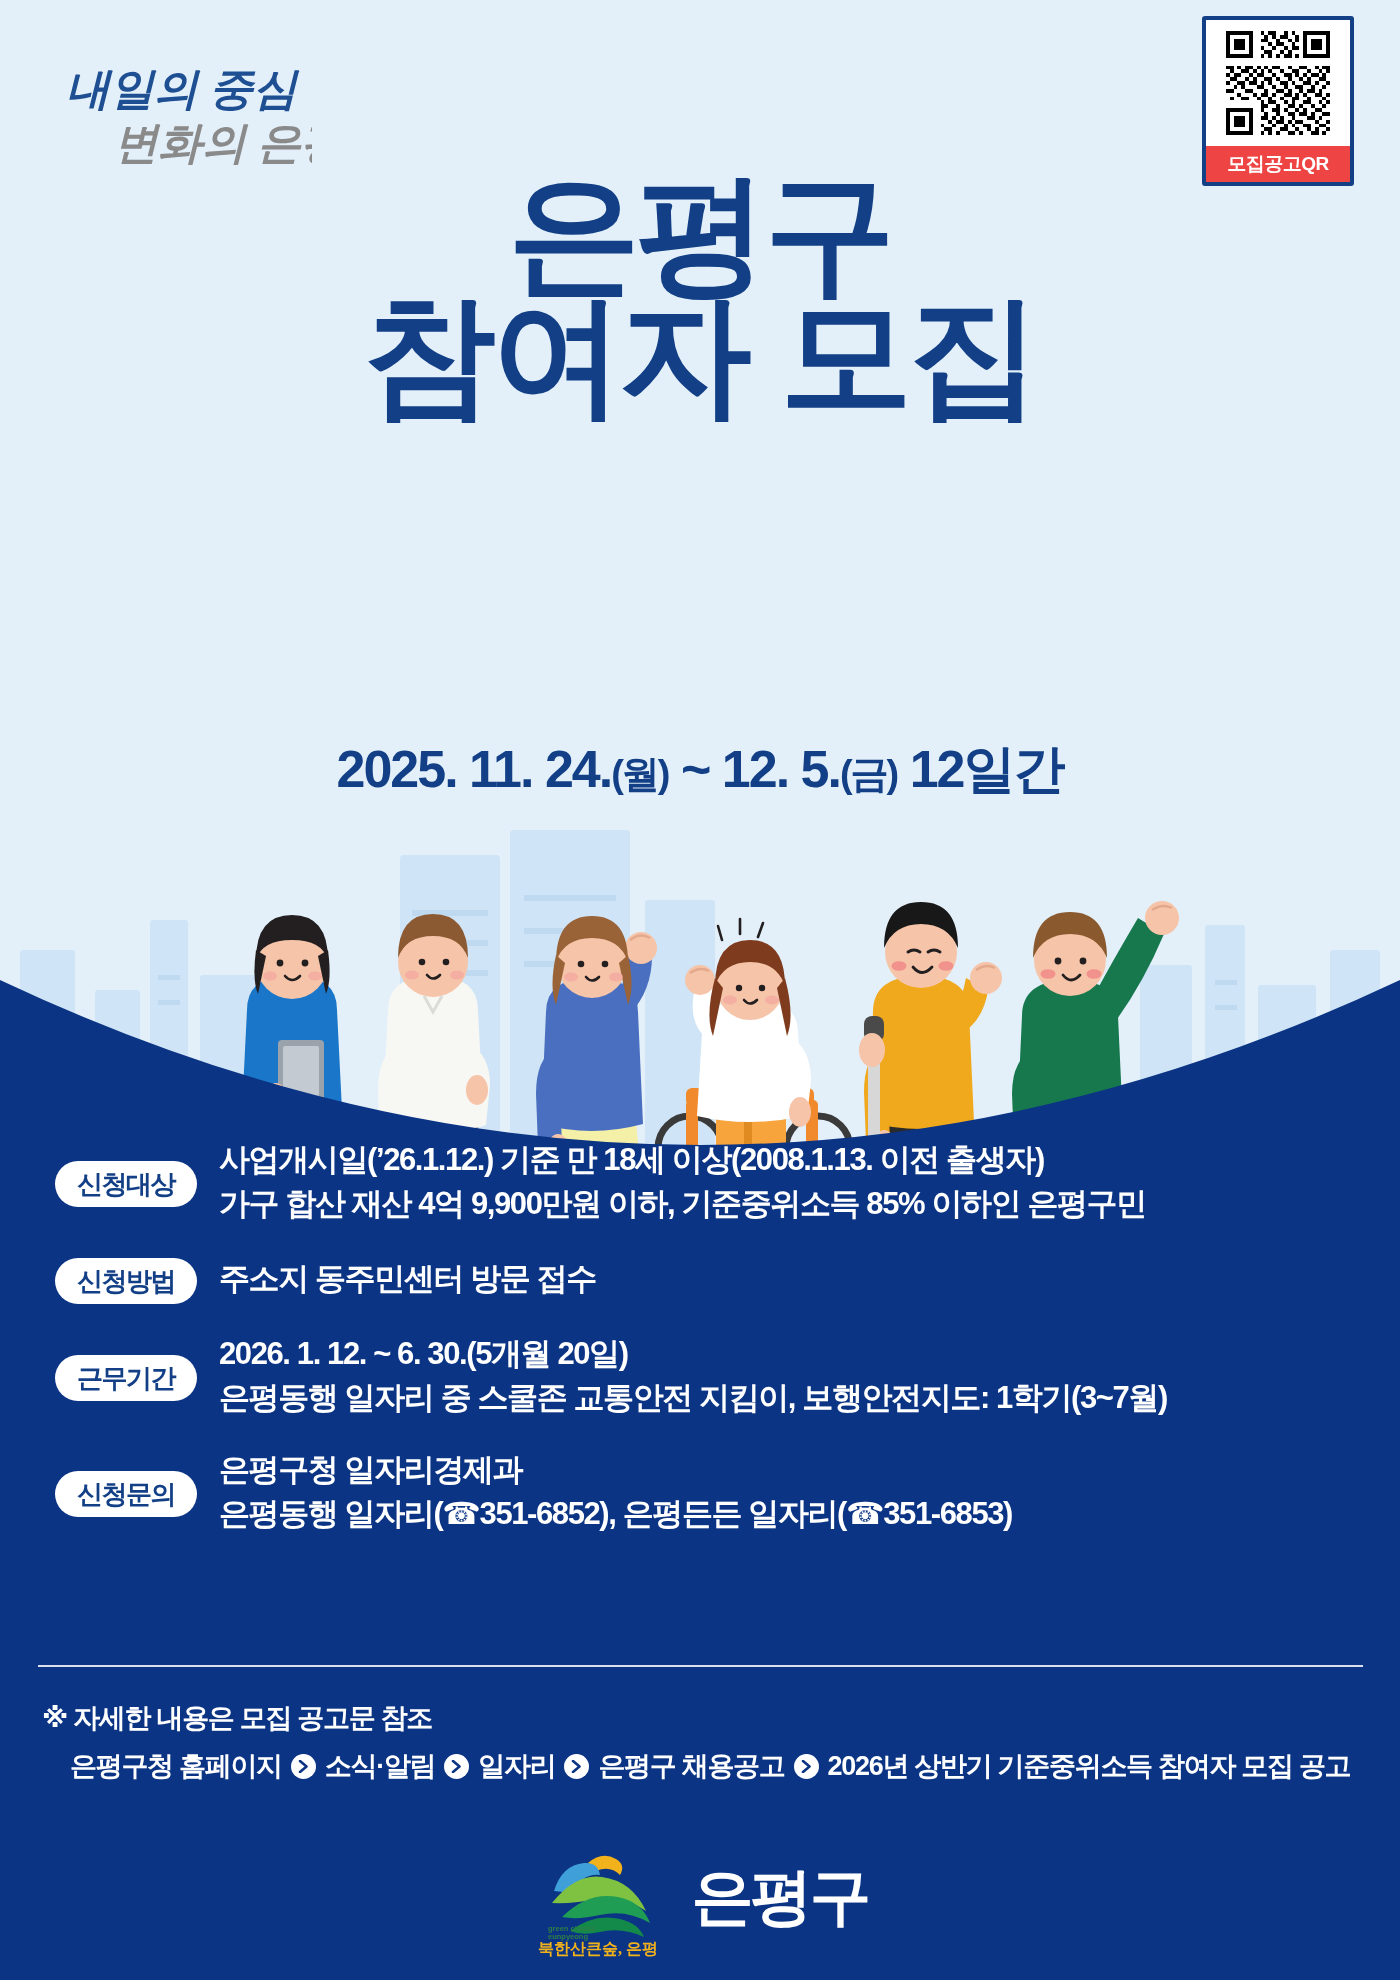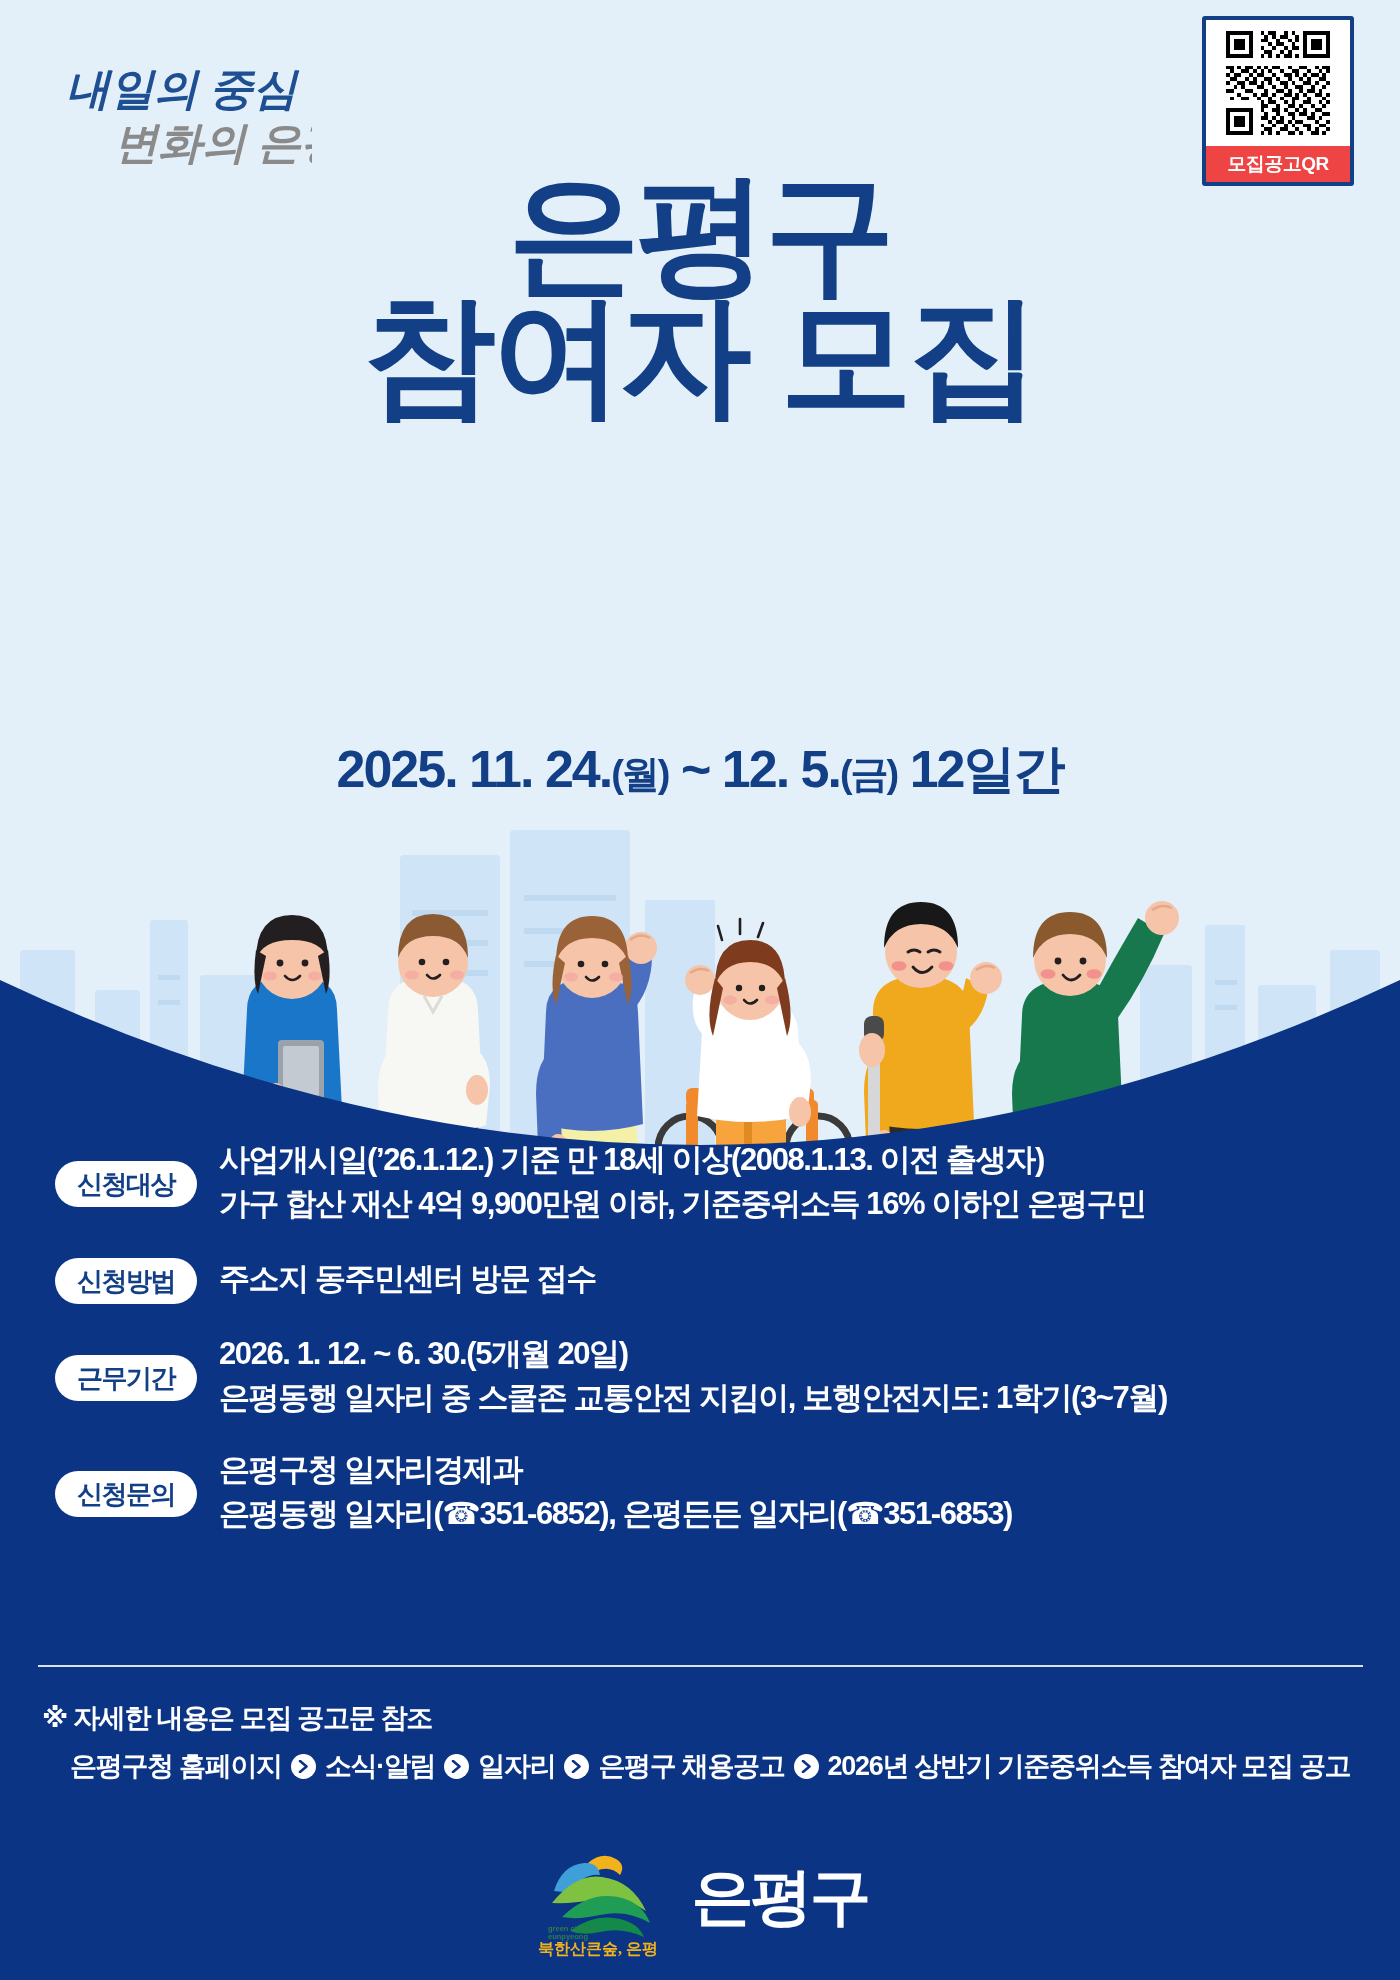--- a/index.html
+++ b/index.html
@@ -494,21 +494,21 @@
   </div>
 
   <div class="bottom">
 
     <div class="info-list">
 
       <div class="info-row">
         <div class="badge">신청대상</div>
         <div class="info-text">
           <div class="ln">사업개시일(’26.1.12.) 기준 만 18세 이상(2008.1.13. 이전 출생자)</div>
-          <div class="ln">가구 합산 재산 4억 9,900만원 이하, 기준중위소득 16% 이하인 은평구민</div>
+          <div class="ln">가구 합산 재산 4억 9,900만원 이하, 기준중위소득 85% 이하인 은평구민</div>
         </div>
       </div>
 
       <div class="info-row">
         <div class="badge">신청방법</div>
         <div class="info-text">
           <div class="ln">주소지 동주민센터 방문 접수</div>
         </div>
       </div>
 

